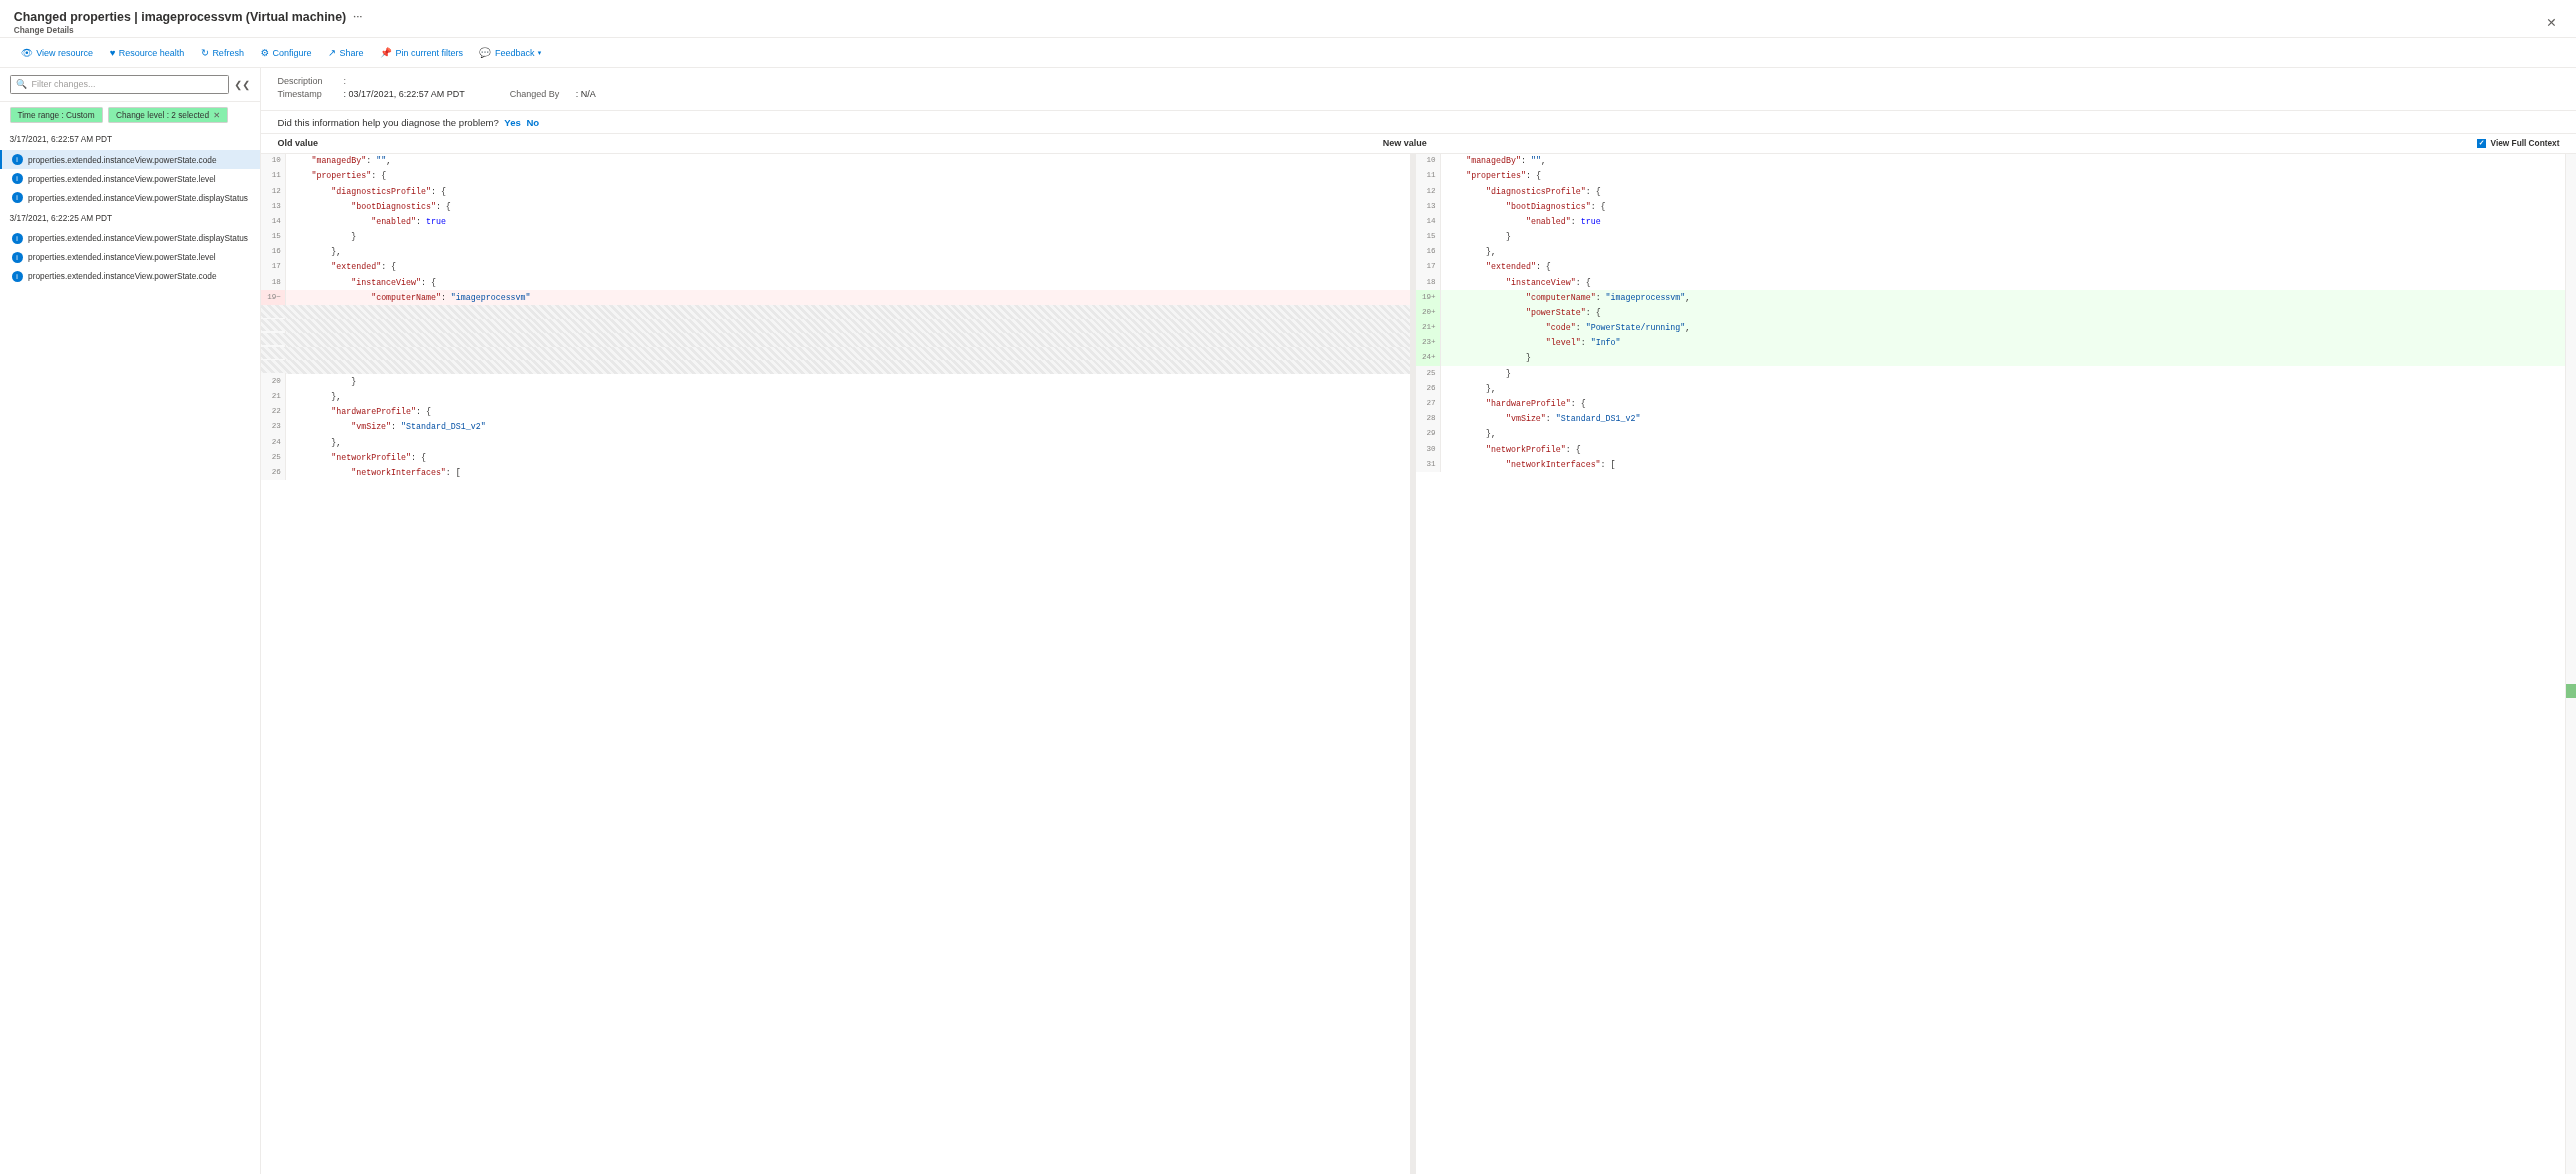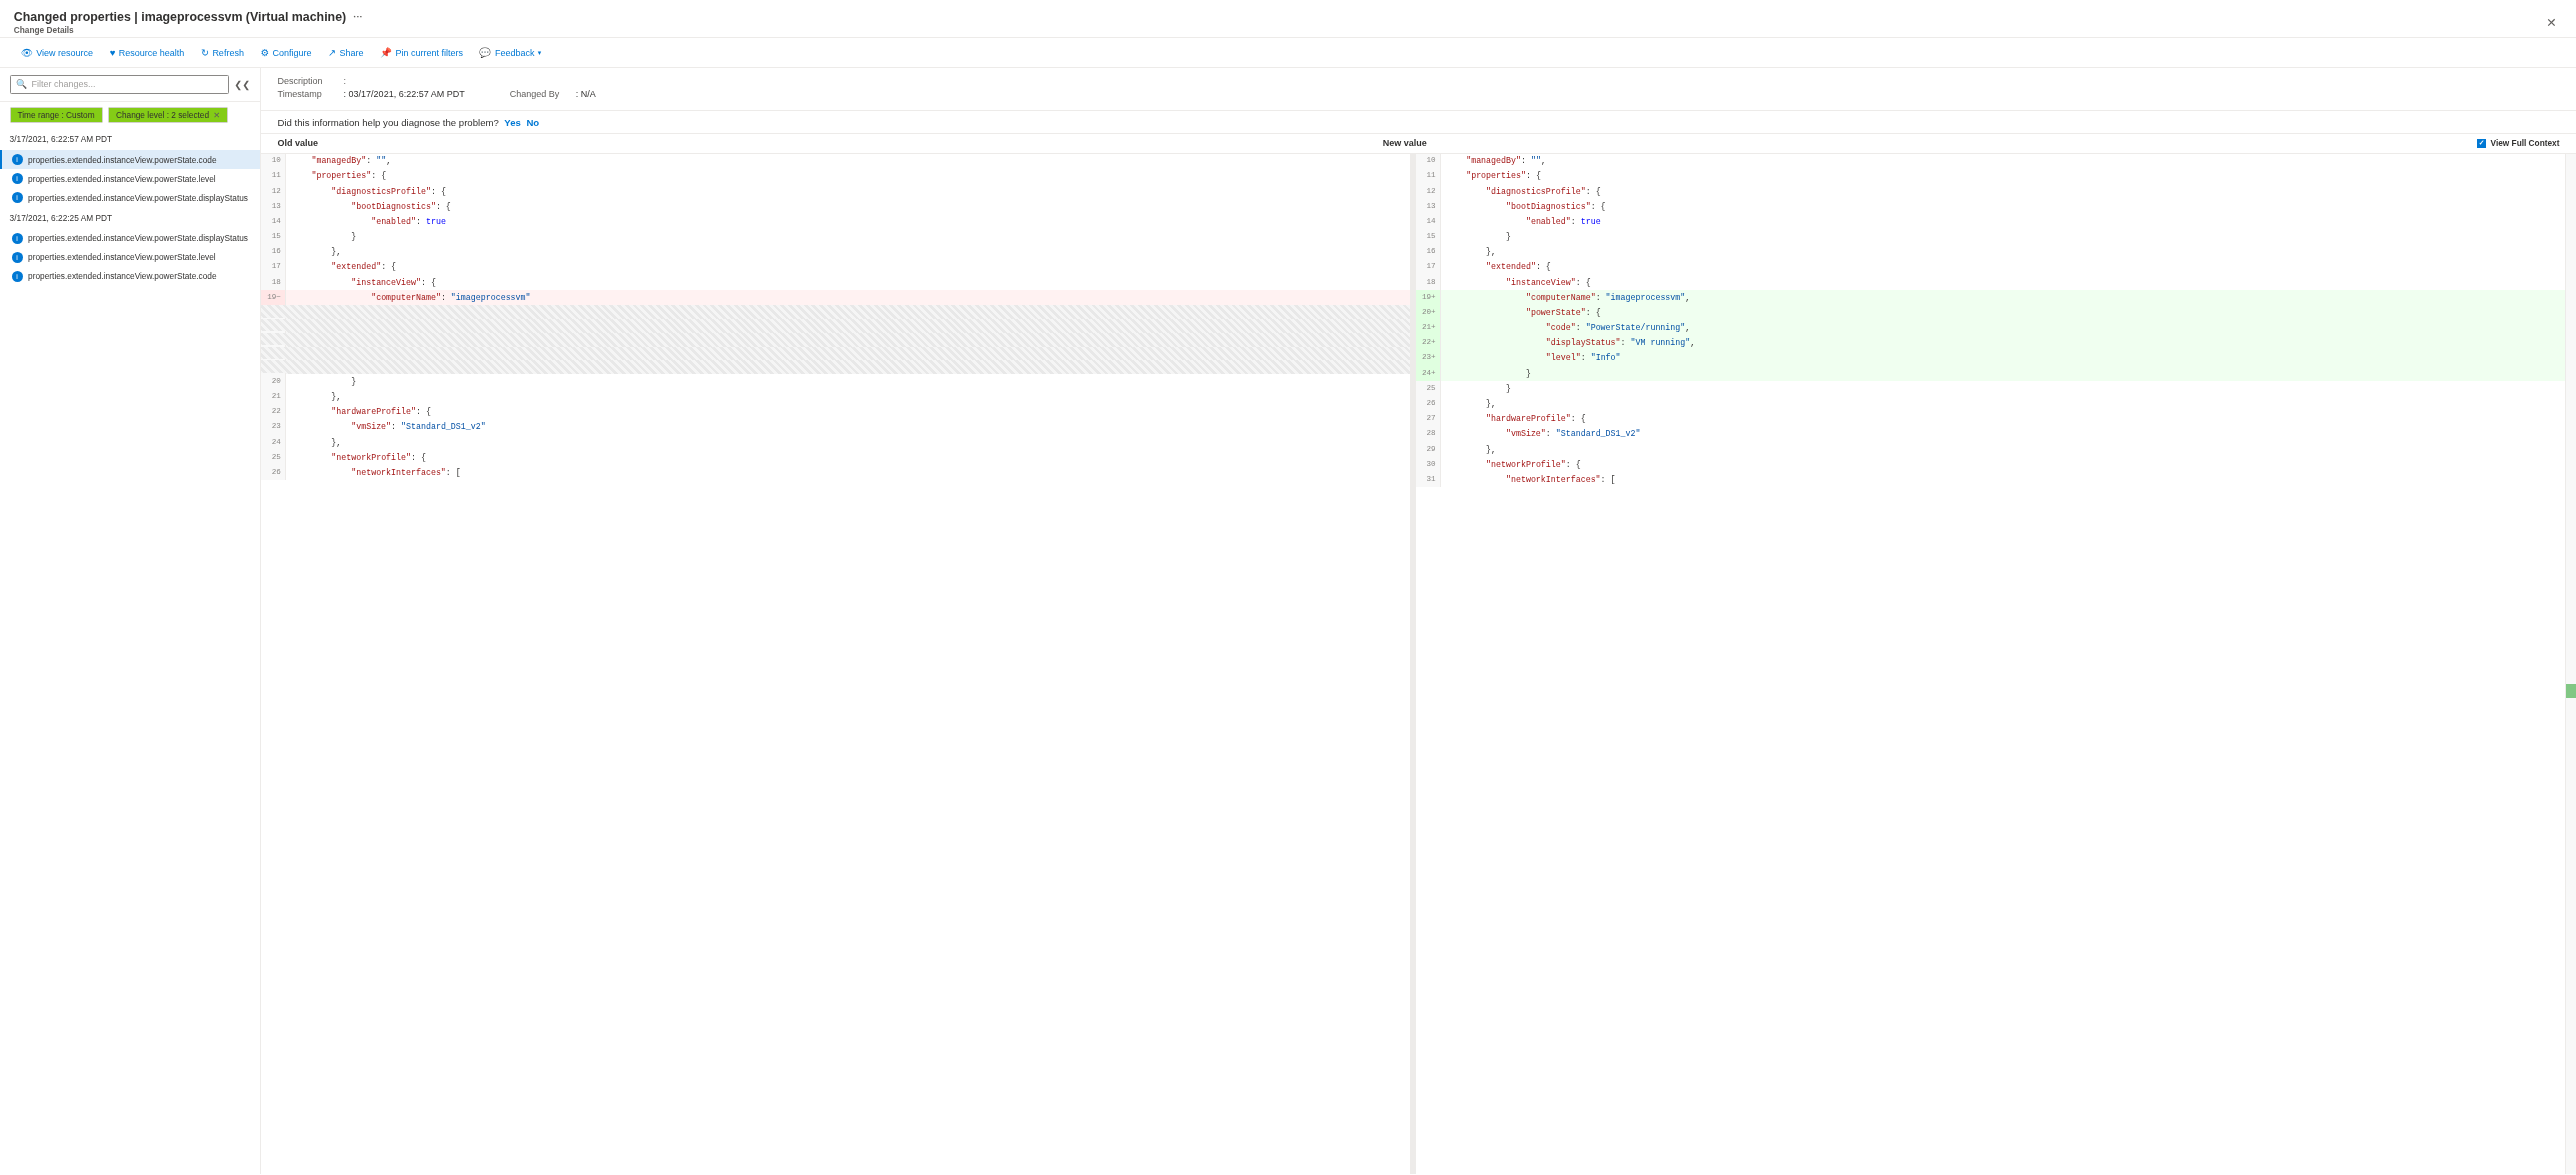--- a/index.html
+++ b/index.html
@@ -33,21 +33,21 @@
     }
     .left-panel-header { padding: 6.9px 9.6px; border-bottom: 0.7px solid #edebe9; display: flex; align-items: center; gap: 5.5px; }
     .filter-input {
       flex: 1; padding: 3.4px 5.5px; border: 0.7px solid #8a8886; border-radius: 1.4px;
       font-size: 9px; display: flex; align-items: center; gap: 4.1px; color: #a19f9d;
     }
     .collapse-btn { cursor: pointer; color: #605e5c; font-size: 9.6px; }
     .filter-tags { display: flex; align-items: center; gap: 5.5px; padding: 5.5px 9.6px; flex-wrap: wrap; }
     .filter-tag {
       display: flex; align-items: center; gap: 4.1px; padding: 2.1px 6.9px;
-      background: #84cc16; border: 0.7px solid #d2d0ce; border-radius: 1.4px; font-size: 8.3px;
+      background: #86efac; border: 0.7px solid #d2d0ce; border-radius: 1.4px; font-size: 8.3px;
     }
     .filter-tag-x { cursor: pointer; color: #605e5c; font-size: 8.3px; }
 
     .change-list { overflow-y: auto; flex: 1; }
     .change-group-date { padding: 5.5px 9.6px; font-size: 8.3px; color: #323130; font-weight: 400; }
     .change-item {
       display: flex; align-items: center; gap: 5.5px; padding: 4.1px 9.6px;
       cursor: pointer; border-left: 2.1px solid transparent;
     }
     .change-item.selected { background: #deecf9; border-left-color: #0078d4; }
@@ -364,24 +364,20 @@
           </div>
           <div class="diff-line added">
             <div class="diff-line-num">20+</div>
             <div class="diff-line-content">                <span class="json-key">"powerState"</span>: {</div>
           </div>
           <div class="diff-line added">
             <div class="diff-line-num">21+</div>
             <div class="diff-line-content">                    <span class="json-key">"code"</span>: <span class="json-string">"PowerState/running"</span>,</div>
           </div>
           <div class="diff-line added">
-            <div class="diff-line-num">22+</div>
-            <div class="diff-line-content">                    <span class="json-key">"displayStatus"</span>: <span class="json-string">"VM running"</span>,</div>
-          </div>
-          <div class="diff-line added">
             <div class="diff-line-num">23+</div>
             <div class="diff-line-content">                    <span class="json-key">"level"</span>: <span class="json-string">"Info"</span></div>
           </div>
           <div class="diff-line added">
             <div class="diff-line-num">24+</div>
             <div class="diff-line-content">                }</div>
           </div>
           <div class="diff-line">
             <div class="diff-line-num">25</div>
             <div class="diff-line-content">            }</div>

